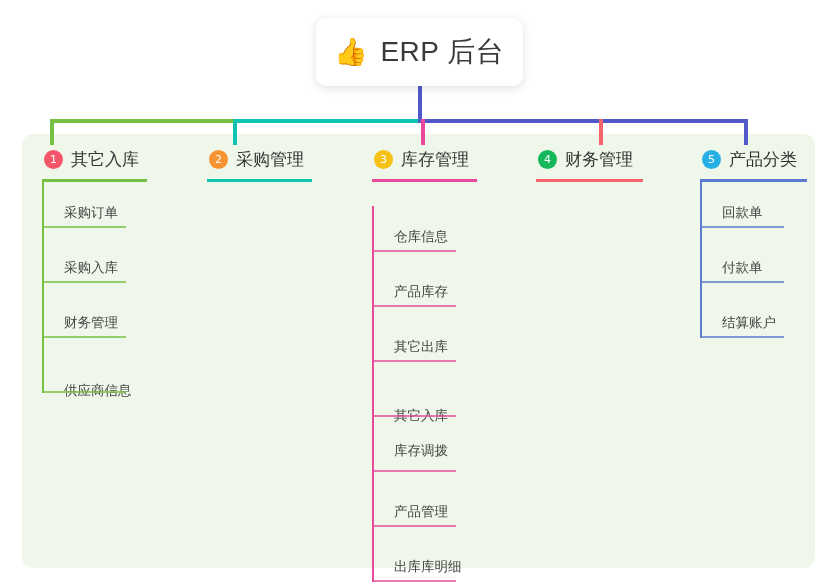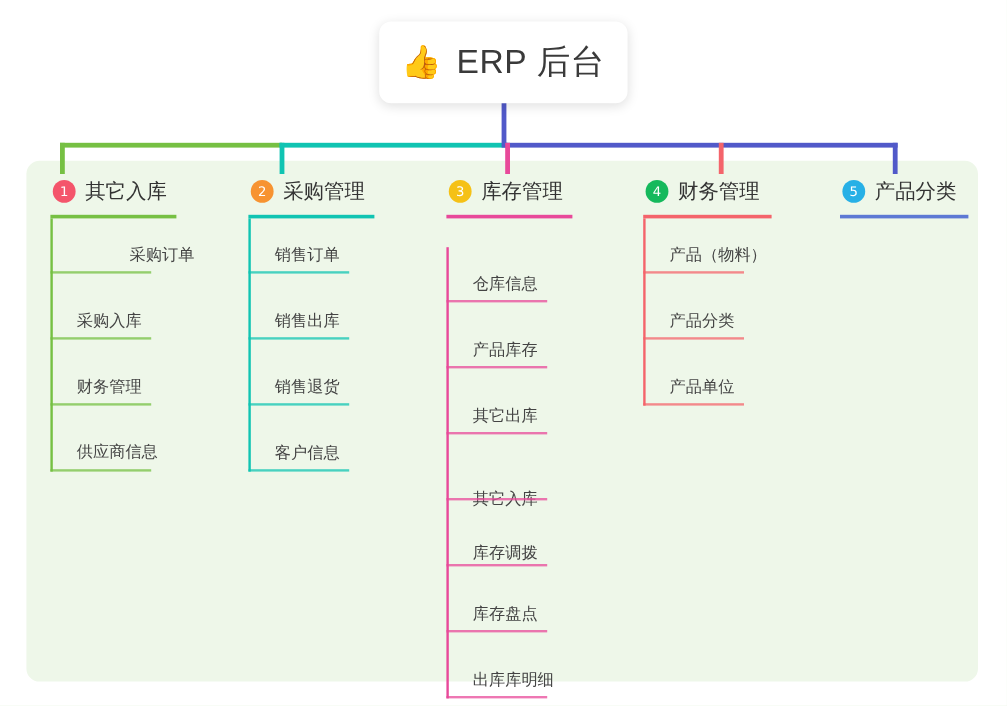--- a/index.html
+++ b/index.html
@@ -128,62 +128,43 @@
   <div id="columns">
       <div class="col" style="left: 42px; top: 146px;">
         <div class="col-head">
           <span class="badge" style="background: rgb(244, 85, 107);">1</span>
           <span class="col-title">其它入库</span>
         </div>
         <div class="head-rule" style="width: 105px; background: rgb(118, 192, 67);"></div>
         <div class="col-body" style="height: 220px;">
           <div class="spine" style="height: 211px; background: rgb(118, 192, 67);"></div>
           <div class="item">
-            <span class="item-label" style="top: 22px; margin-left: 44px;">采购订单</span>
+            <span class="item-label" style="top: 22px;">采购订单</span>
             <div class="item-rule" style="top: 44px; width: 84px; background: rgb(118, 192, 67); opacity: 0.75;"></div>
           </div>
           <div class="item">
             <span class="item-label" style="top: 77px;">采购入库</span>
             <div class="item-rule" style="top: 99px; width: 84px; background: rgb(118, 192, 67); opacity: 0.75;"></div>
           </div>
           <div class="item">
             <span class="item-label" style="top: 132px;">财务管理</span>
             <div class="item-rule" style="top: 154px; width: 84px; background: rgb(118, 192, 67); opacity: 0.75;"></div>
           </div>
           <div class="item">
-            <span class="item-label" style="top: 186px;">供应商信息</span>
+            <span class="item-label" style="top: 200px;">供应商信息</span>
             <div class="item-rule" style="top: 209px; width: 84px; background: rgb(118, 192, 67); opacity: 0.75;"></div>
           </div>
         </div>
       </div>
       <div class="col" style="left: 207px; top: 146px;">
         <div class="col-head">
           <span class="badge" style="background: rgb(247, 147, 49);">2</span>
           <span class="col-title">采购管理</span>
         </div>
         <div class="head-rule" style="width: 105px; background: rgb(16, 196, 178);"></div>
-        <div class="col-body" style="height: 220px;">
-          <div class="spine" style="height: 211px; background: rgb(16, 196, 178);"></div>
-          <div class="item">
-            <span class="item-label" style="top: 22px;">销售订单</span>
-            <div class="item-rule" style="top: 44px; width: 84px; background: rgb(16, 196, 178); opacity: 0.75;"></div>
-          </div>
-          <div class="item">
-            <span class="item-label" style="top: 77px;">销售出库</span>
-            <div class="item-rule" style="top: 99px; width: 84px; background: rgb(16, 196, 178); opacity: 0.75;"></div>
-          </div>
-          <div class="item">
-            <span class="item-label" style="top: 132px;">销售退货</span>
-            <div class="item-rule" style="top: 154px; width: 84px; background: rgb(16, 196, 178); opacity: 0.75;"></div>
-          </div>
-          <div class="item">
-            <span class="item-label" style="top: 187px;">客户信息</span>
-            <div class="item-rule" style="top: 209px; width: 84px; background: rgb(16, 196, 178); opacity: 0.75;"></div>
-          </div>
-        </div>
       </div>
       <div class="col" style="left: 372px; top: 146px;">
         <div class="col-head">
           <span class="badge" style="background: rgb(245, 193, 22);">3</span>
           <span class="col-title">库存管理</span>
         </div>
         <div class="head-rule" style="width: 105px; background: rgb(232, 73, 154);"></div>
         <div class="col-body" style="height: 385px; margin-top: 24px;">
           <div class="spine" style="height: 376px; background: rgb(232, 73, 154);"></div>
           <div class="item">
@@ -196,57 +177,57 @@
           </div>
           <div class="item">
             <span class="item-label" style="top: 132px;">其它出库</span>
             <div class="item-rule" style="top: 154px; width: 84px; background: rgb(232, 73, 154); opacity: 0.75;"></div>
           </div>
           <div class="item">
             <span class="item-label" style="top: 201px;">其它入库</span>
             <div class="item-rule" style="top: 209px; width: 84px; background: rgb(232, 73, 154); opacity: 0.75;"></div>
           </div>
           <div class="item">
-            <span class="item-label" style="top: 246px;">库存调拨</span>
+            <span class="item-label" style="top: 236px;">库存调拨</span>
             <div class="item-rule" style="top: 264px; width: 84px; background: rgb(232, 73, 154); opacity: 0.75;"></div>
           </div>
           <div class="item">
-            <span class="item-label" style="top: 297px;">库存盘点</span>
+            <span class="item-label" style="top: 297px;">产品管理</span>
             <div class="item-rule" style="top: 319px; width: 84px; background: rgb(232, 73, 154); opacity: 0.75;"></div>
           </div>
           <div class="item">
             <span class="item-label" style="top: 352px; font-family: Liberation Mono, monospace;">出库库明细</span>
             <div class="item-rule" style="top: 374px; width: 84px; background: rgb(232, 73, 154); opacity: 0.75;"></div>
           </div>
         </div>
       </div>
       <div class="col" style="left: 536px; top: 146px;">
         <div class="col-head">
           <span class="badge" style="background: rgb(21, 185, 92);">4</span>
           <span class="col-title">财务管理</span>
         </div>
         <div class="head-rule" style="width: 107px; background: rgb(244, 100, 107);"></div>
-        <div class="col-body" style="height: 165px;">
-          <div class="spine" style="height: 156px; background: rgb(244, 100, 107);"></div>
-          <div class="item">
-            <span class="item-label" style="top: 22px;">产品（物料）</span>
-            <div class="item-rule" style="top: 44px; width: 84px; background: rgb(244, 100, 107); opacity: 0.75;"></div>
-          </div>
-          <div class="item">
-            <span class="item-label" style="top: 77px;">产品分类</span>
-            <div class="item-rule" style="top: 99px; width: 84px; background: rgb(244, 100, 107); opacity: 0.75;"></div>
-          </div>
-          <div class="item">
-            <span class="item-label" style="top: 132px;">产品单位</span>
-            <div class="item-rule" style="top: 154px; width: 84px; background: rgb(244, 100, 107); opacity: 0.75;"></div>
-          </div>
-        </div>
       </div>
       <div class="col" style="left: 700px; top: 146px;">
         <div class="col-head">
           <span class="badge" style="background: rgb(39, 176, 230);">5</span>
           <span class="col-title">产品分类</span>
         </div>
         <div class="head-rule" style="width: 107px; background: rgb(93, 121, 212);"></div>
+        <div class="col-body" style="height: 165px;">
+          <div class="spine" style="height: 156px; background: rgb(93, 121, 212);"></div>
+          <div class="item">
+            <span class="item-label" style="top: 22px;">回款单</span>
+            <div class="item-rule" style="top: 44px; width: 84px; background: rgb(93, 121, 212); opacity: 0.75;"></div>
+          </div>
+          <div class="item">
+            <span class="item-label" style="top: 77px;">付款单</span>
+            <div class="item-rule" style="top: 99px; width: 84px; background: rgb(93, 121, 212); opacity: 0.75;"></div>
+          </div>
+          <div class="item">
+            <span class="item-label" style="top: 132px;">结算账户</span>
+            <div class="item-rule" style="top: 154px; width: 84px; background: rgb(93, 121, 212); opacity: 0.75;"></div>
+          </div>
+        </div>
       </div>
     </div>
 
 </div>
 
 </body></html>

